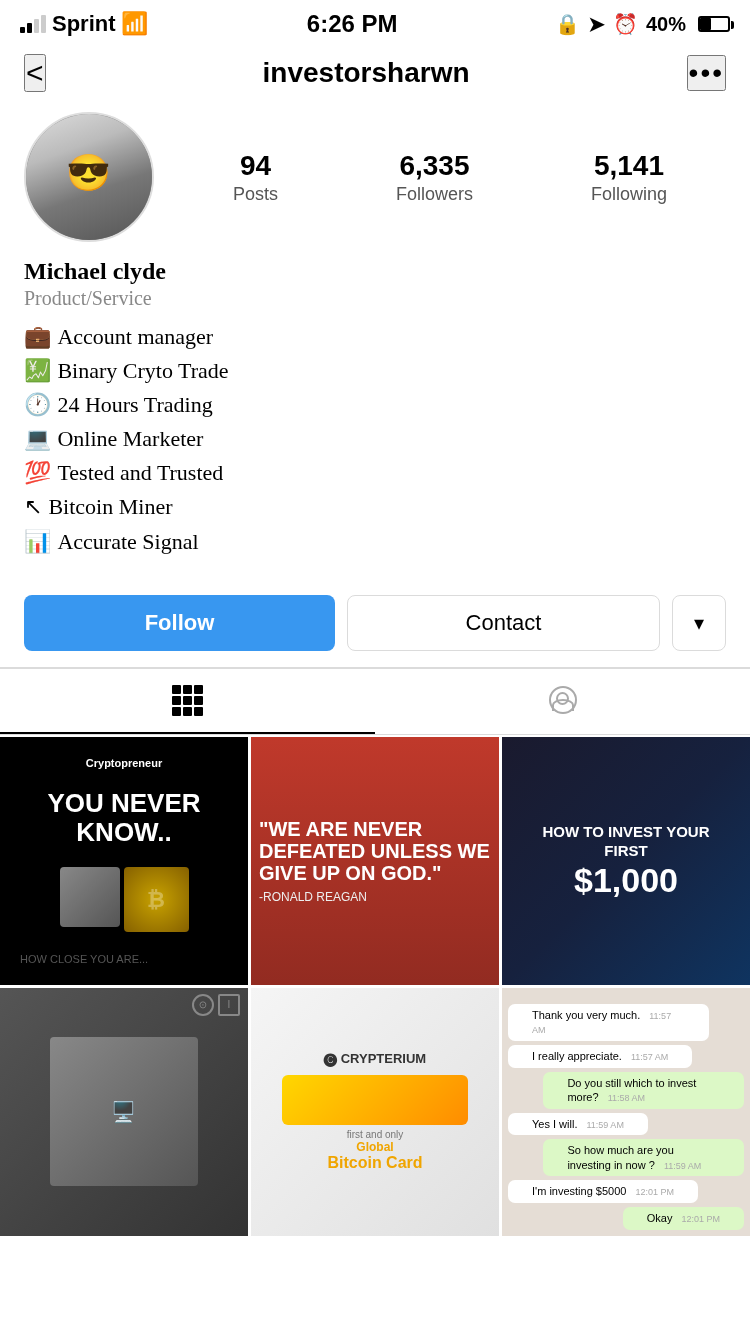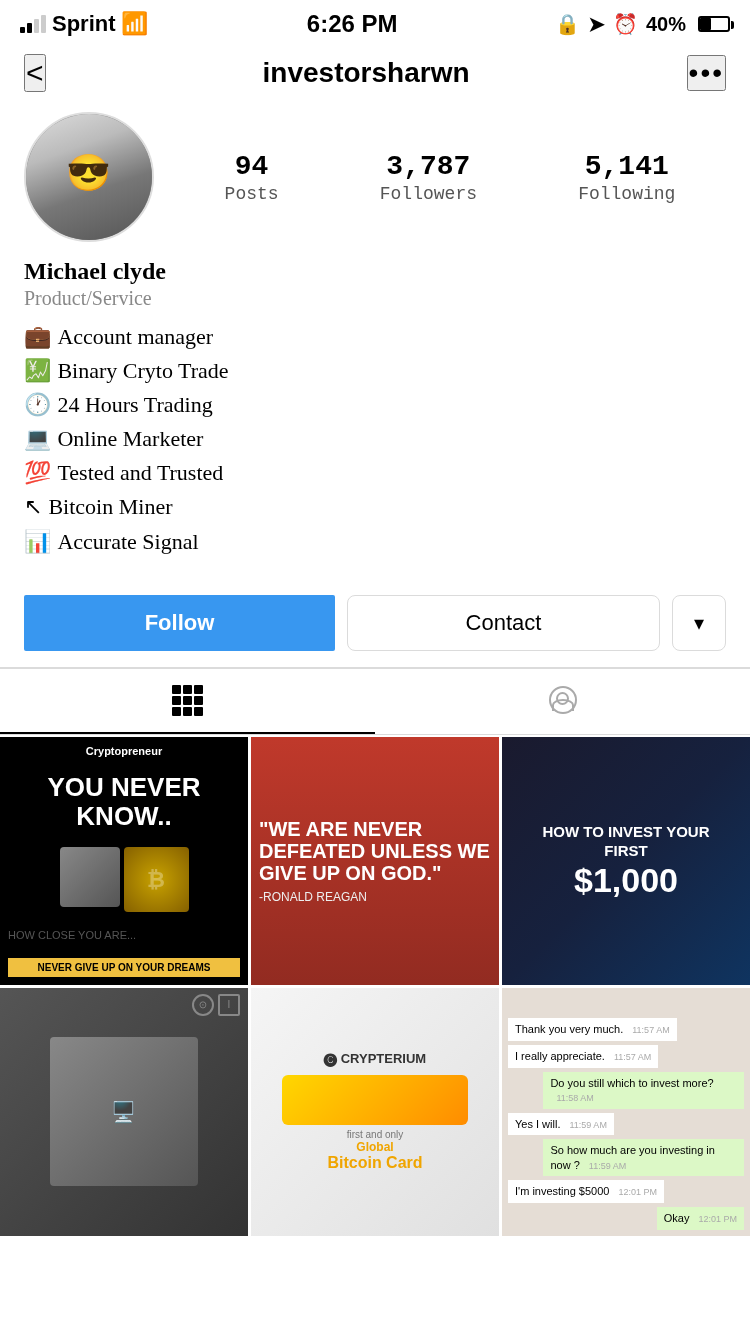--- a/index.html
+++ b/index.html
@@ -101,21 +101,20 @@
       flex-shrink: 0;
       background: #888;
       position: relative;
     }
 
     .stats-container {
       display: flex;
       flex: 1;
       justify-content: space-around;
       text-align: center;
-      font-family: Liberation Mono, monospace;
     }
     .stat-item { display: flex; flex-direction: column; align-items: center; }
     .stat-number { font-size: 28px; font-weight: 600; color: #000; }
     .stat-label { font-size: 18px; color: #555; margin-top: 2px; }
 
     
     .bio-section { margin-top: 16px; font-family: Liberation Serif, serif; }
     .display-name { font-size: 24px; font-weight: 700; color: #000; margin-bottom: 2px; }
     .account-type { font-size: 20px; color: #888; margin-bottom: 10px; }
     .bio-line {
@@ -133,21 +132,21 @@
       display: flex;
       gap: 12px;
       margin: 20px 24px 16px;
     }
     .btn-follow {
       flex: 2;
       padding: 14px 0;
       background: #3897f0;
       color: #fff;
       border: none;
-      border-radius: 2px;
+      border-radius: 8px;
       font-size: 22px;
       font-weight: 600;
       cursor: pointer;
     }
     .btn-message, .btn-contact {
       flex: 2;
       padding: 14px 0;
       background: #fff;
       color: #000;
       border: 1.5px solid #dbdbdb;
@@ -244,21 +243,21 @@
       width: 100%;
       height: 100%;
     }
 
     
     .post1 {
       background: #000;
       display: flex;
       flex-direction: column;
       justify-content: space-between;
-      padding: 8px;
+      padding: 20px;
     }
 
     
     .post2 {
       background: linear-gradient(180deg, #c0392b 0%, #922b21 100%);
       display: flex;
       flex-direction: column;
       justify-content: center;
       padding: 10px 8px;
     }
@@ -302,22 +301,22 @@
     .post6 {
       background: #e5ddd5;
       display: flex;
       flex-direction: column;
       justify-content: flex-end;
       padding: 6px;
       gap: 4px;
     }
     .chat-bubble {
       max-width: 85%;
-      padding: 4px 7px;
-      border-radius: 0;
+      padding: 4px 24px;
+      border-radius: 7px;
       font-size: 11px;
       line-height: 1.3;
     }
     .chat-received {
       background: #fff;
       align-self: flex-start;
     }
     .chat-sent {
       background: #dcf8c6;
       align-self: flex-end;
@@ -396,21 +395,21 @@
   <div class="profile-top">
     <div class="avatar-container">
       <div class="sunglasses-person"></div>
     </div>
     <div class="stats-container">
       <div class="stat-item">
         <span class="stat-number">94</span>
         <span class="stat-label">Posts</span>
       </div>
       <div class="stat-item">
-        <span class="stat-number">3,787</span>
+        <span class="stat-number">6,335</span>
         <span class="stat-label">Followers</span>
       </div>
       <div class="stat-item">
         <span class="stat-number">5,141</span>
         <span class="stat-label">Following</span>
       </div>
     </div>
   </div>
 
   <div class="bio-section">
@@ -478,22 +477,20 @@
 
   <div class="photo-cell">
     <div class="photo-cell-inner post1">
       <div style="font-size:11px;color:#fff;text-align:center;font-weight:700;">Cryptopreneur</div>
       <div style="font-size:26px;font-weight:900;color:#fff;text-align:center;line-height:1.1;">YOU NEVER KNOW..</div>
       <div style="display:flex;gap:4px;justify-content:center;">
         <div class="post1-crypto-dude"></div>
         <div class="post1-bitcoin-bg">₿</div>
       </div>
       <div style="font-size:11px;color:#555;">HOW CLOSE YOU ARE...</div>
-      <div style="font-size:10px;font-weight:800;background:#f0c040;color:#000;padding:4px;text-align:center;">NEVER GIVE UP
-ON YOUR DREAMS</div>
     </div>
   </div>
 
   <div class="photo-cell">
     <div class="photo-cell-inner post2">
       <div style="font-size:20px;font-weight:900;color:#fff;line-height:1.1;">"WE ARE NEVER DEFEATED UNLESS WE GIVE UP ON GOD."</div>
       <div style="font-size:12px;color:#eee;margin-top:6px;">-RONALD REAGAN</div>
     </div>
   </div>
 

